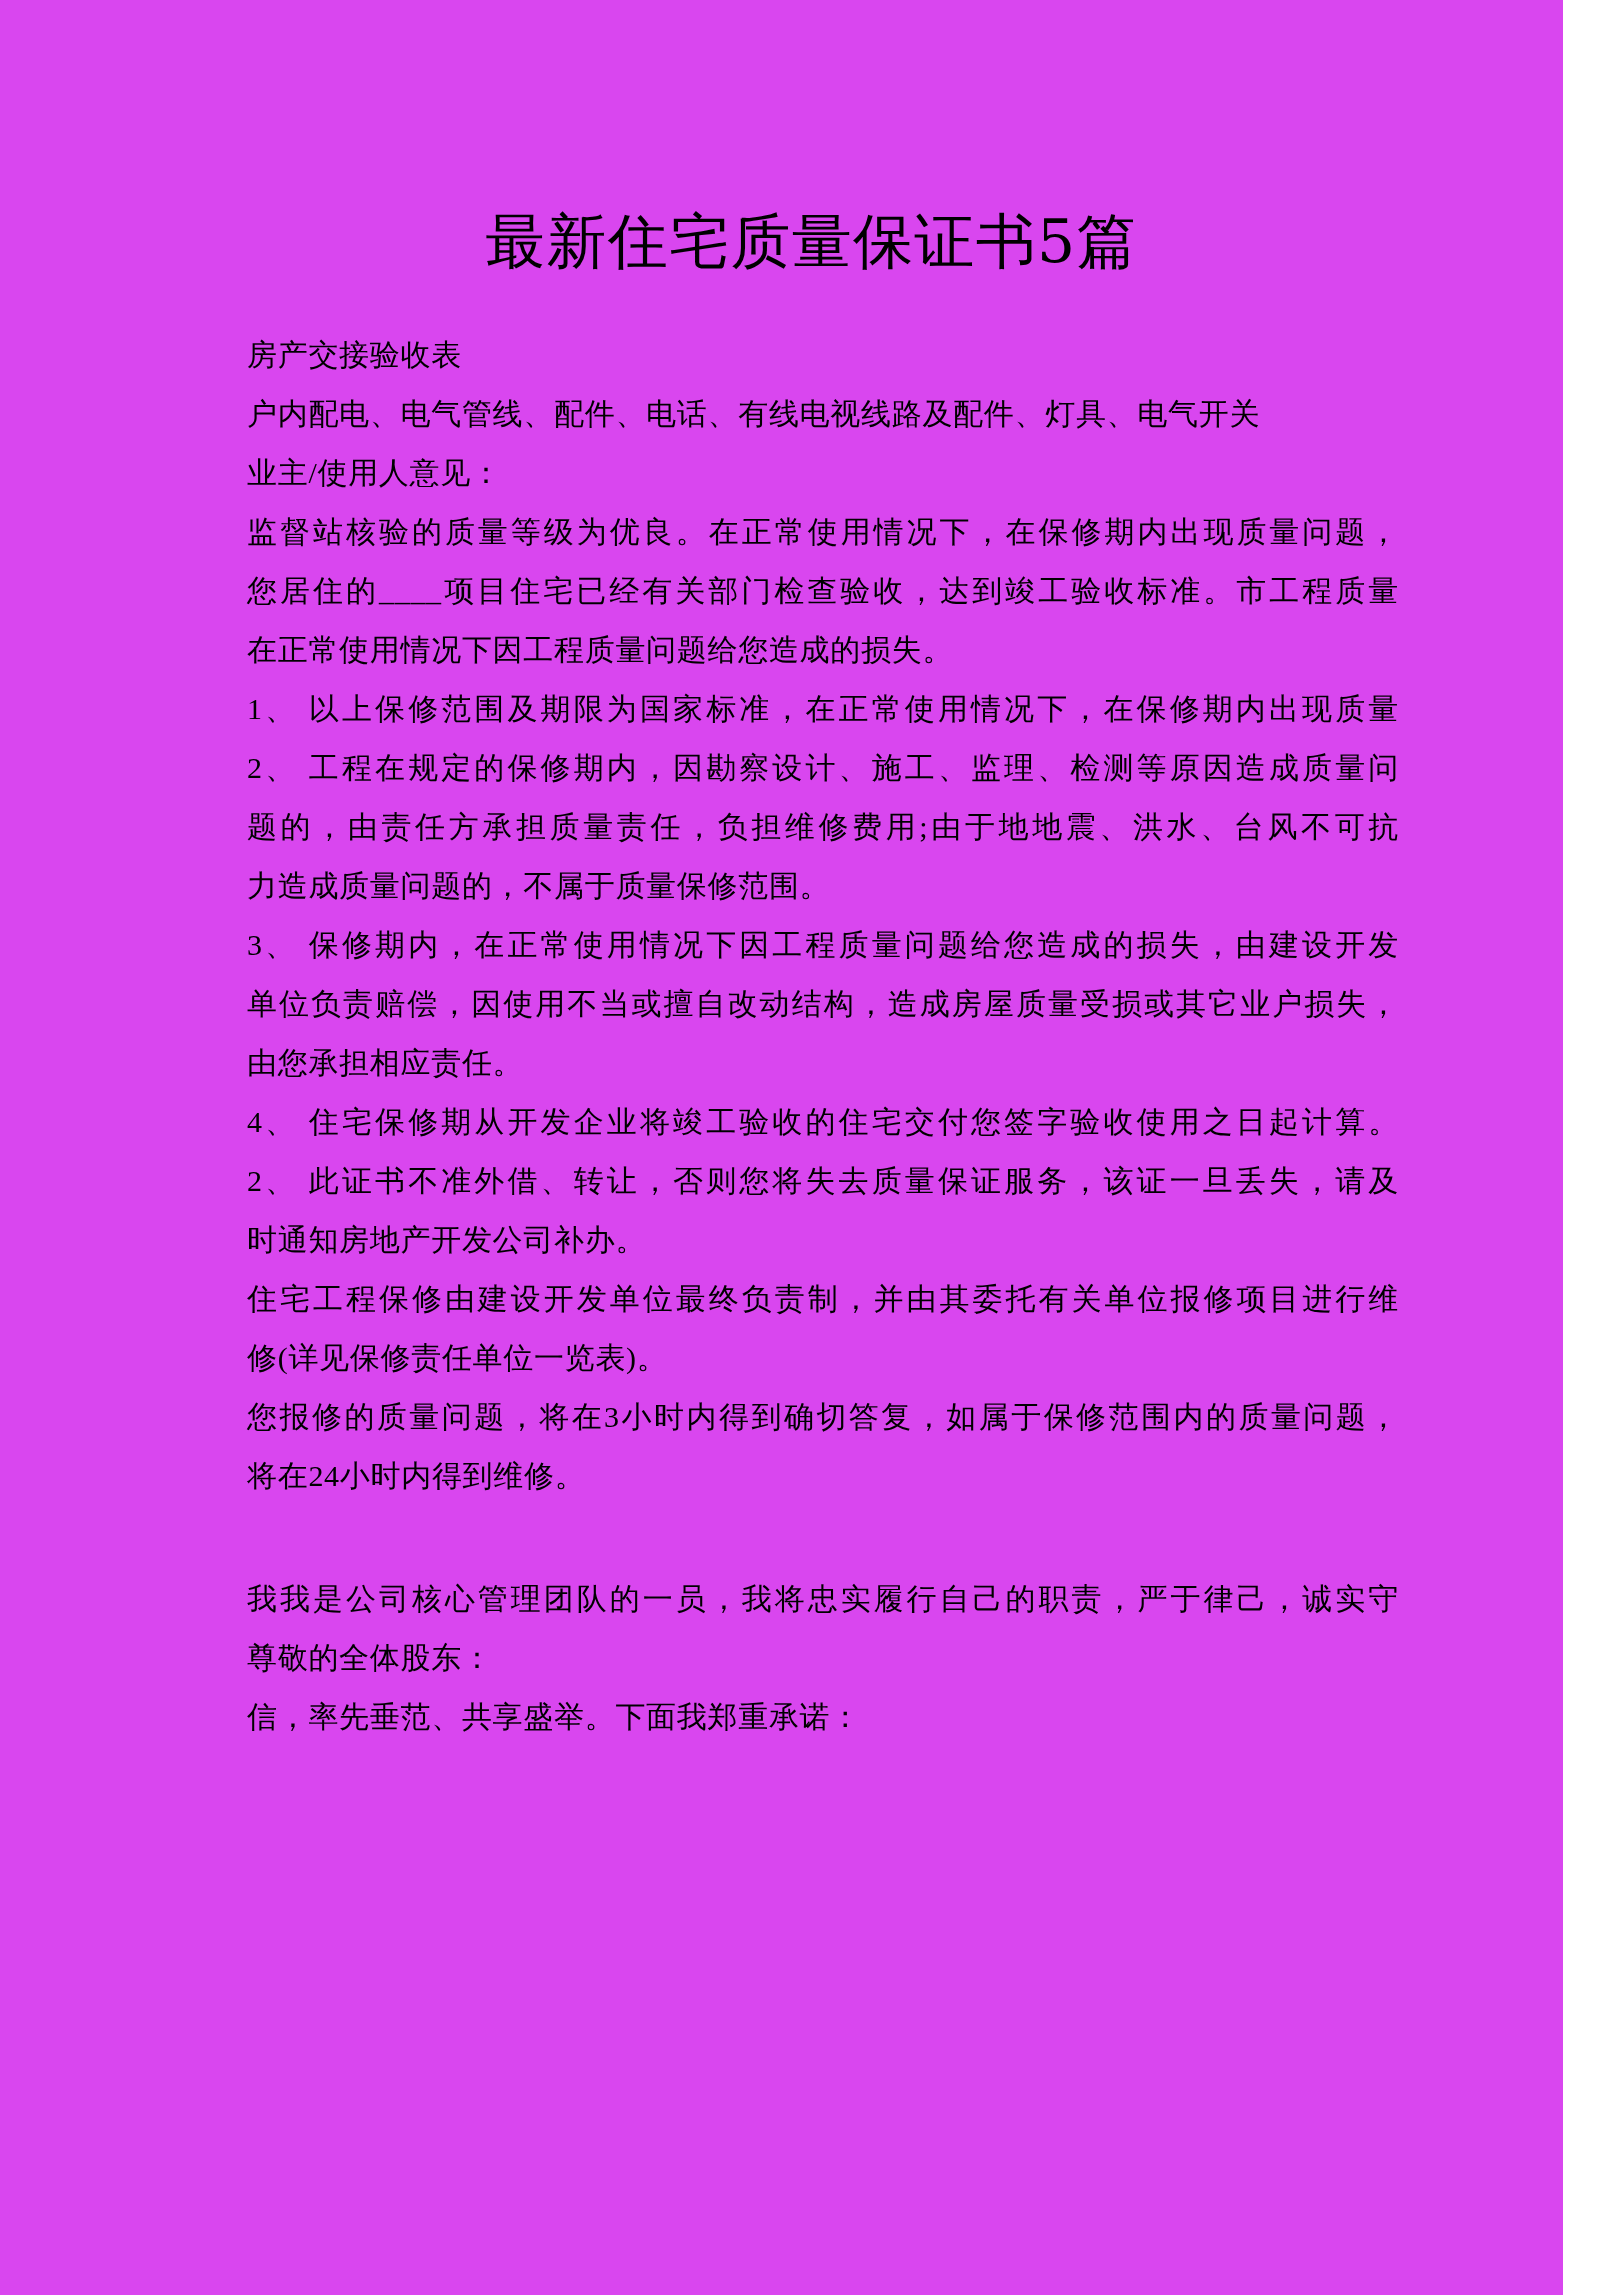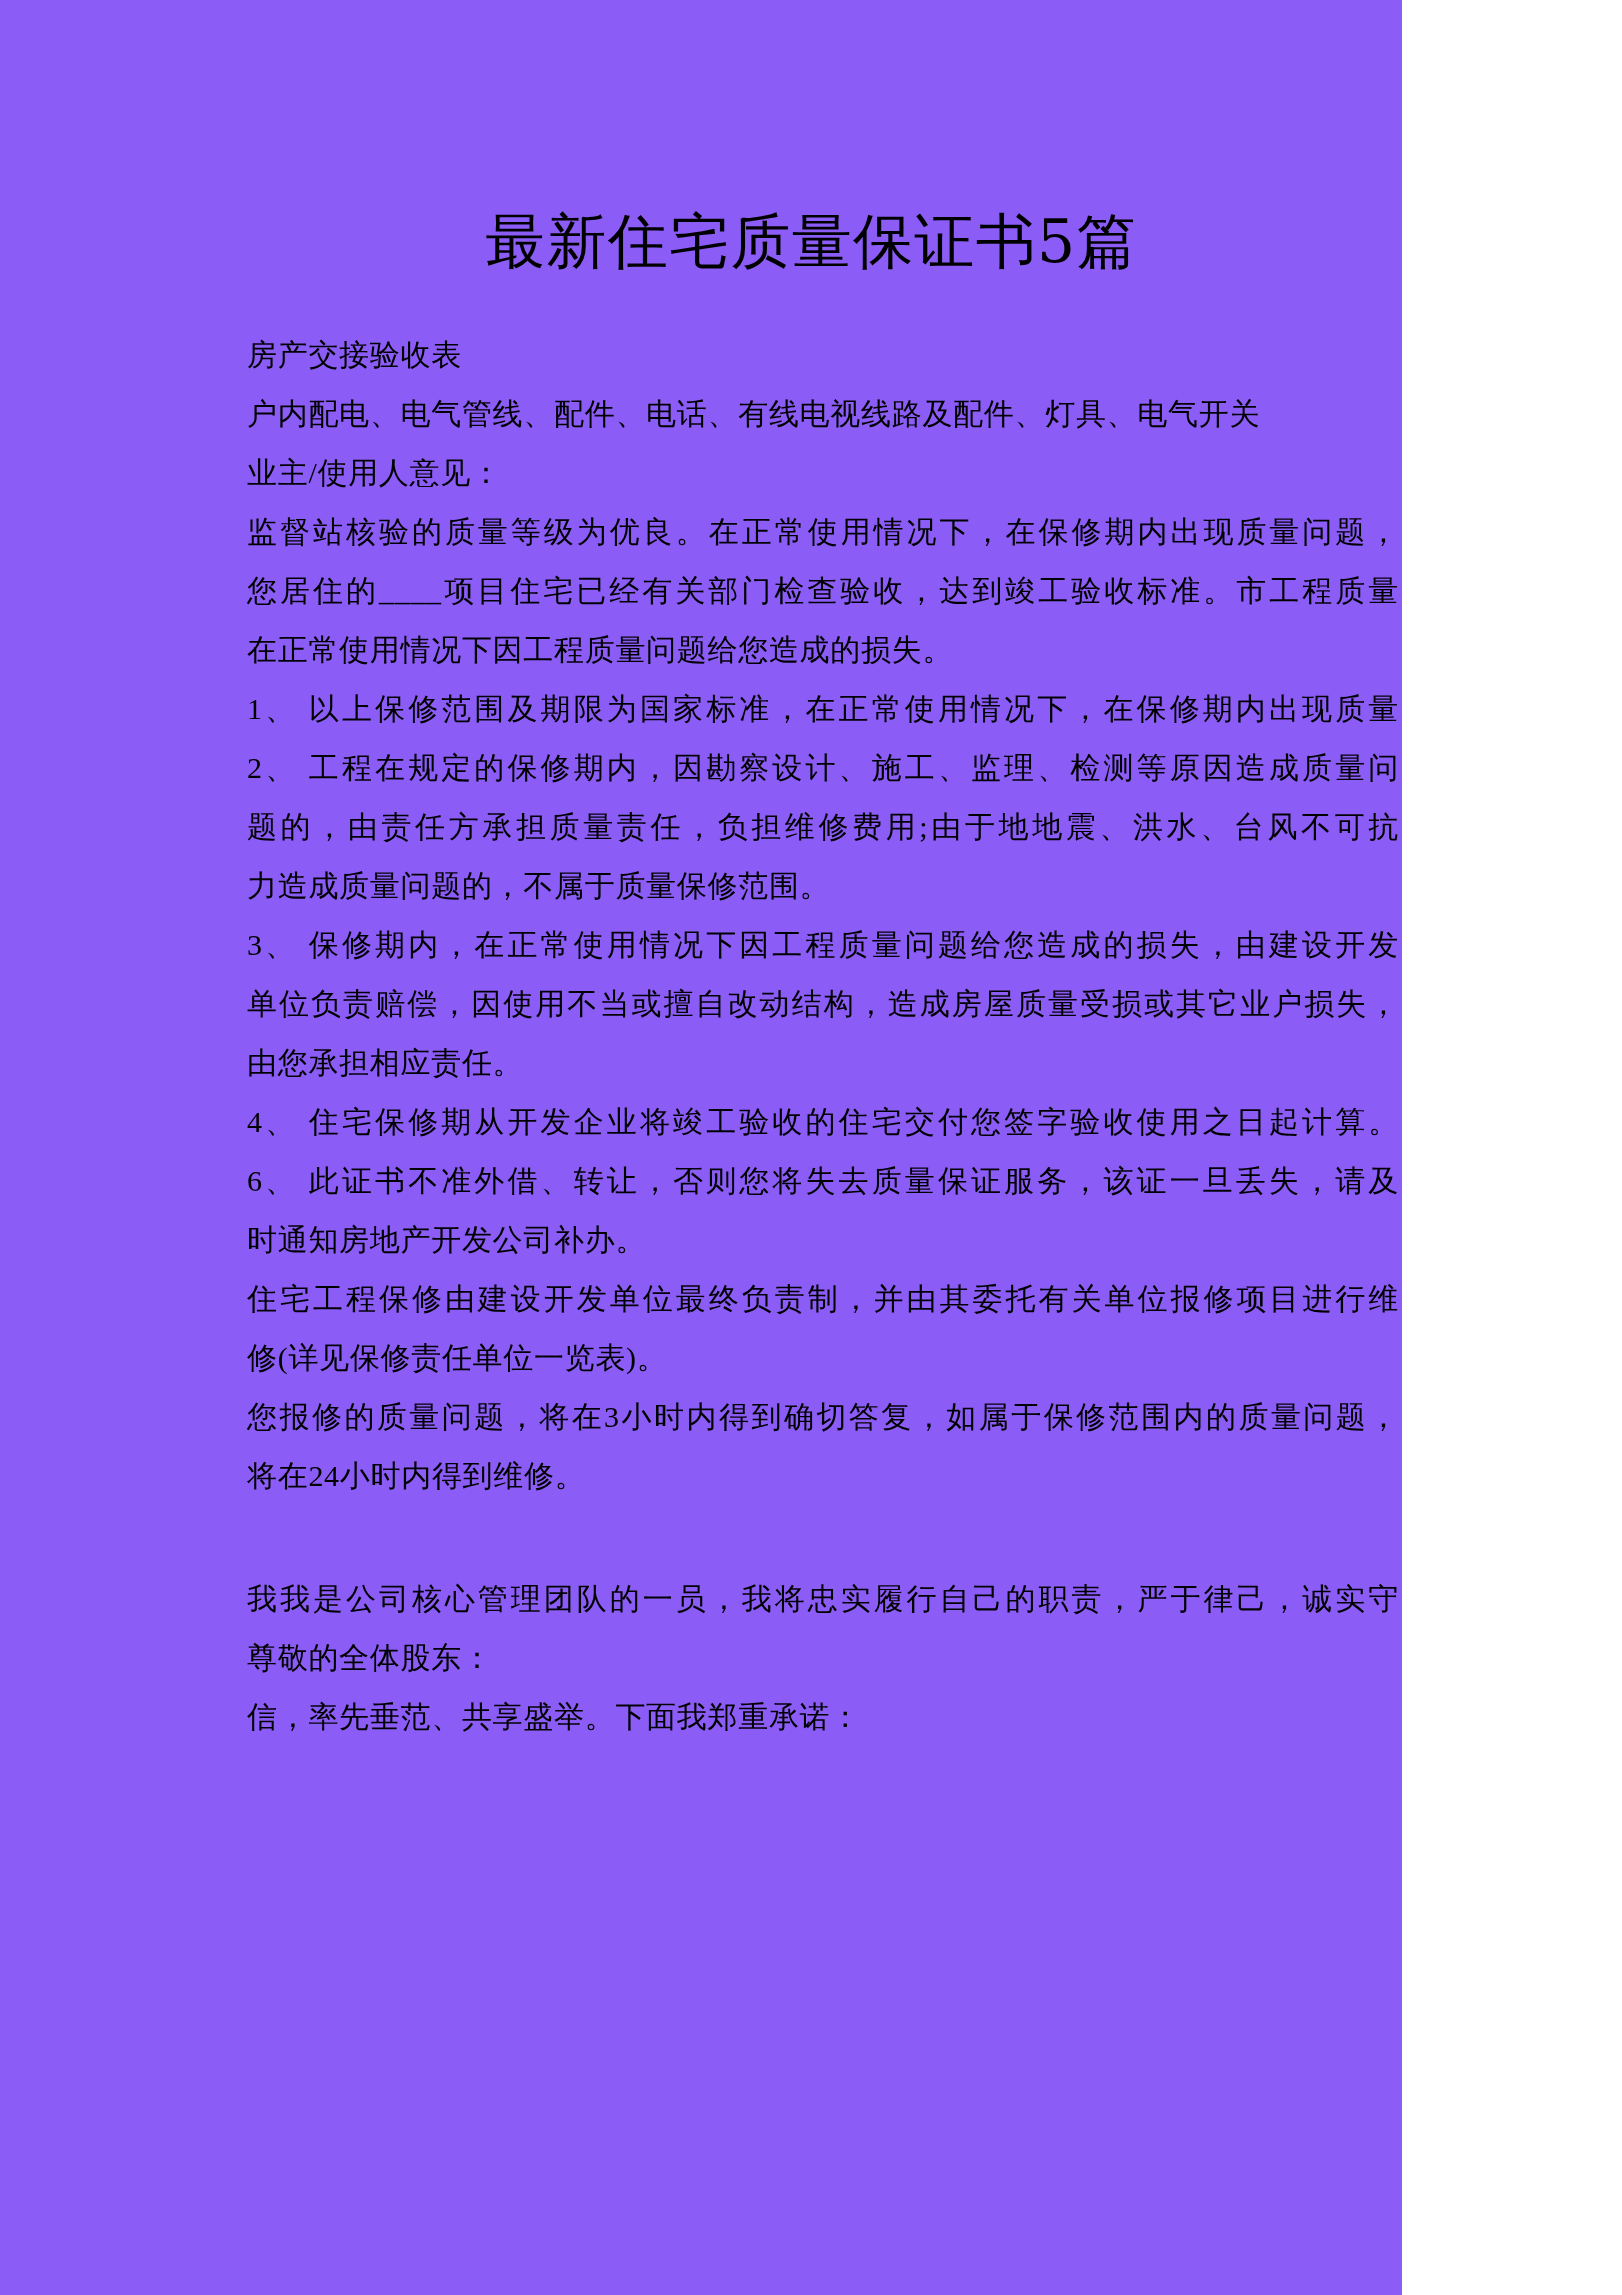--- a/index.html
+++ b/index.html
@@ -1,17 +1,17 @@
 <!DOCTYPE html>
 <html style="font-size:10.5px"><head>
 <meta charset="utf-8">
 <style>
   html, body { margin: 0; padding: 0; background: #ffffff; }
   body { width: 1623px; height: 2295px; position: relative; overflow: hidden; font-family: "DejaVu Serif", "Liberation Serif", serif; color: #000; }
-  .page { position: absolute; left: 0; top: 0; width: 1402px; height: 2295px; background: #8b5cf6; }
+  .page { position: absolute; left: 0; top: 0; width: 1563px; height: 2295px; background: #d946ef; }
   .title { position: absolute; left: 0; width: 1623px; top: 202px; text-align: center; font-size: 60px; line-height: 79px; letter-spacing: 1.3px; }
   .body { position: absolute; left: 247px; width: 1152px; top: 325px; font-family: Liberation Serif, serif; }
   .line { font-size: 30px; line-height: 59px; height: 59px; white-space: nowrap; letter-spacing: 0.7px; }
   .just { text-align: justify; text-align-last: justify; }
   .gap { height: 64px; }
 </style>
 </head>
 <body>
 
 <div class="page">
@@ -25,21 +25,21 @@
     <div class="line just">您居住的____项目住宅已经有关部门检查验收，达到竣工验收标准。市工程质量</div>
     <div class="line">在正常使用情况下因工程质量问题给您造成的损失。</div>
     <div class="line just">1、  以上保修范围及期限为国家标准，在正常使用情况下，在保修期内出现质量</div>
     <div class="line just">2、  工程在规定的保修期内，因勘察设计、施工、监理、检测等原因造成质量问</div>
     <div class="line just">题的，由责任方承担质量责任，负担维修费用;由于地地震、洪水、台风不可抗</div>
     <div class="line">力造成质量问题的，不属于质量保修范围。</div>
     <div class="line just">3、  保修期内，在正常使用情况下因工程质量问题给您造成的损失，由建设开发</div>
     <div class="line just">单位负责赔偿，因使用不当或擅自改动结构，造成房屋质量受损或其它业户损失，</div>
     <div class="line">由您承担相应责任。</div>
     <div class="line just">4、  住宅保修期从开发企业将竣工验收的住宅交付您签字验收使用之日起计算。</div>
-    <div class="line just">6、  此证书不准外借、转让，否则您将失去质量保证服务，该证一旦丢失，请及</div>
+    <div class="line just">2、  此证书不准外借、转让，否则您将失去质量保证服务，该证一旦丢失，请及</div>
     <div class="line">时通知房地产开发公司补办。</div>
     <div class="line just">住宅工程保修由建设开发单位最终负责制，并由其委托有关单位报修项目进行维</div>
     <div class="line">修(详见保修责任单位一览表)。</div>
     <div class="line just">您报修的质量问题，将在3小时内得到确切答复，如属于保修范围内的质量问题，</div>
     <div class="line">将在24小时内得到维修。</div>
 
     <div class="gap"></div>
 
     <div class="line just">我我是公司核心管理团队的一员，我将忠实履行自己的职责，严于律己，诚实守</div>
     <div class="line">尊敬的全体股东：</div>

